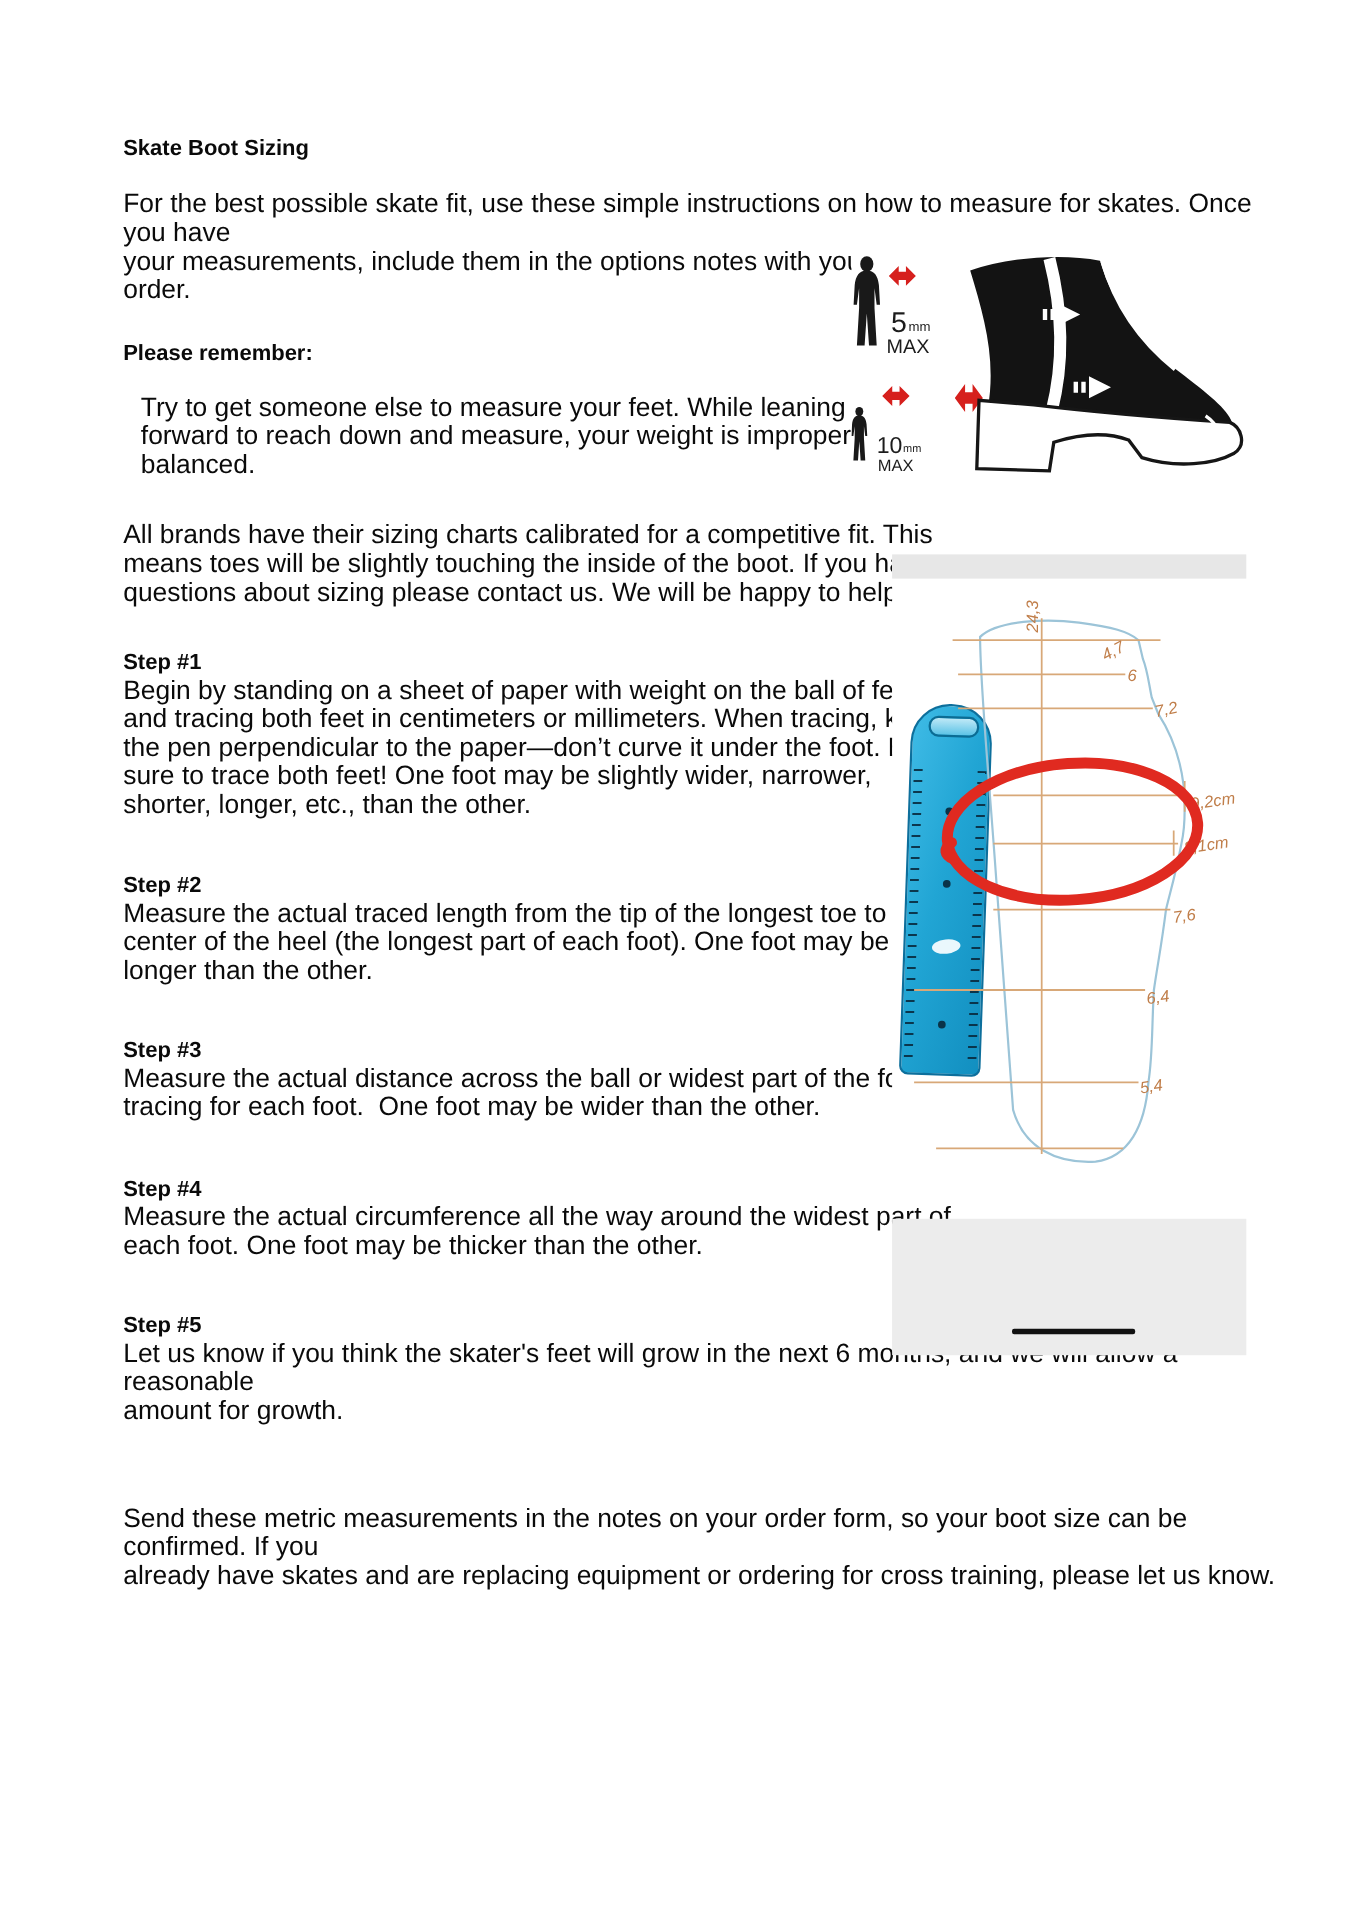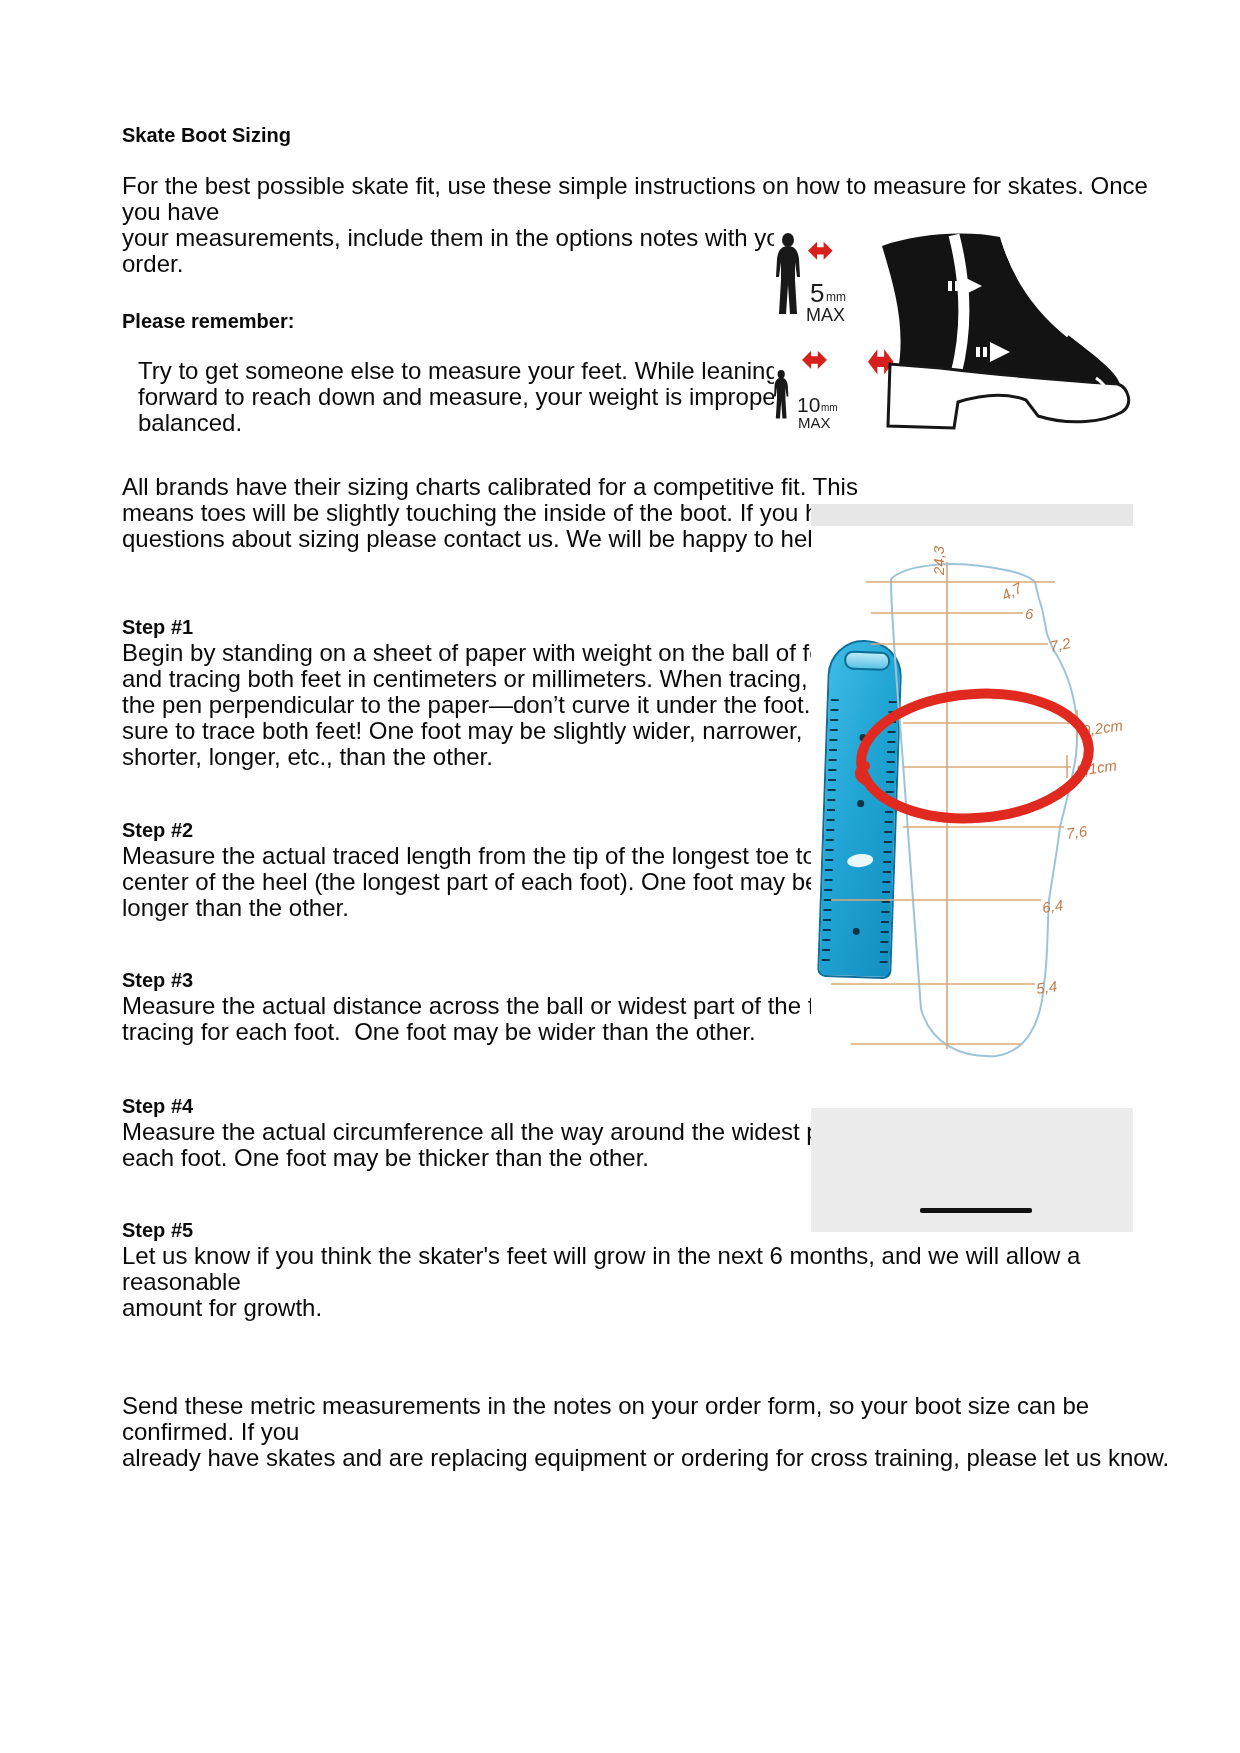--- a/index.html
+++ b/index.html
@@ -1,28 +1,28 @@
 <!DOCTYPE html>
 <html><head>
 <meta charset="utf-8">
 <style>
   html,body{margin:0;padding:0;background:#ffffff;}
   .page{
     position:relative;width:1240px;height:1753px;background:#ffffff;
     font-family:"Liberation Sans",sans-serif;color:#0a0a0a;overflow:hidden;
   }
-  .content{position:absolute;left:122px;top:122px;width:1062px;}
+  .content{position:absolute;left:112px;top:122px;width:1062px;}
   .h{font-size:20px;line-height:26px;font-weight:bold;white-space:pre-wrap;}
   .para{font-size:24px;line-height:26px;margin:0;white-space:pre-wrap;}
   .mt-intro{margin-top:25px;}
   .mt-remember{margin-top:31px;}
   .mt-p0{margin-top:26px;}
   .mt-p1{margin-top:24px;margin-left:16px;}
   .mt-p2{margin-top:38px;}
-  .mt-s0{margin-top:62px;}
+  .mt-s0{margin-top:37px;}
   .mt-s1{margin-top:47px;}
   .mt-s2{margin-top:46px;}
   .mt-s3{margin-top:48px;}
   .mt-s4{margin-top:46px;}
   .mt-closing{margin-top:72px;}
 
   
   .fig-boot{position:absolute;left:774px;top:228px;width:360px;height:212px;background:#fff;}
   .fig-boot svg{display:block;}
 

